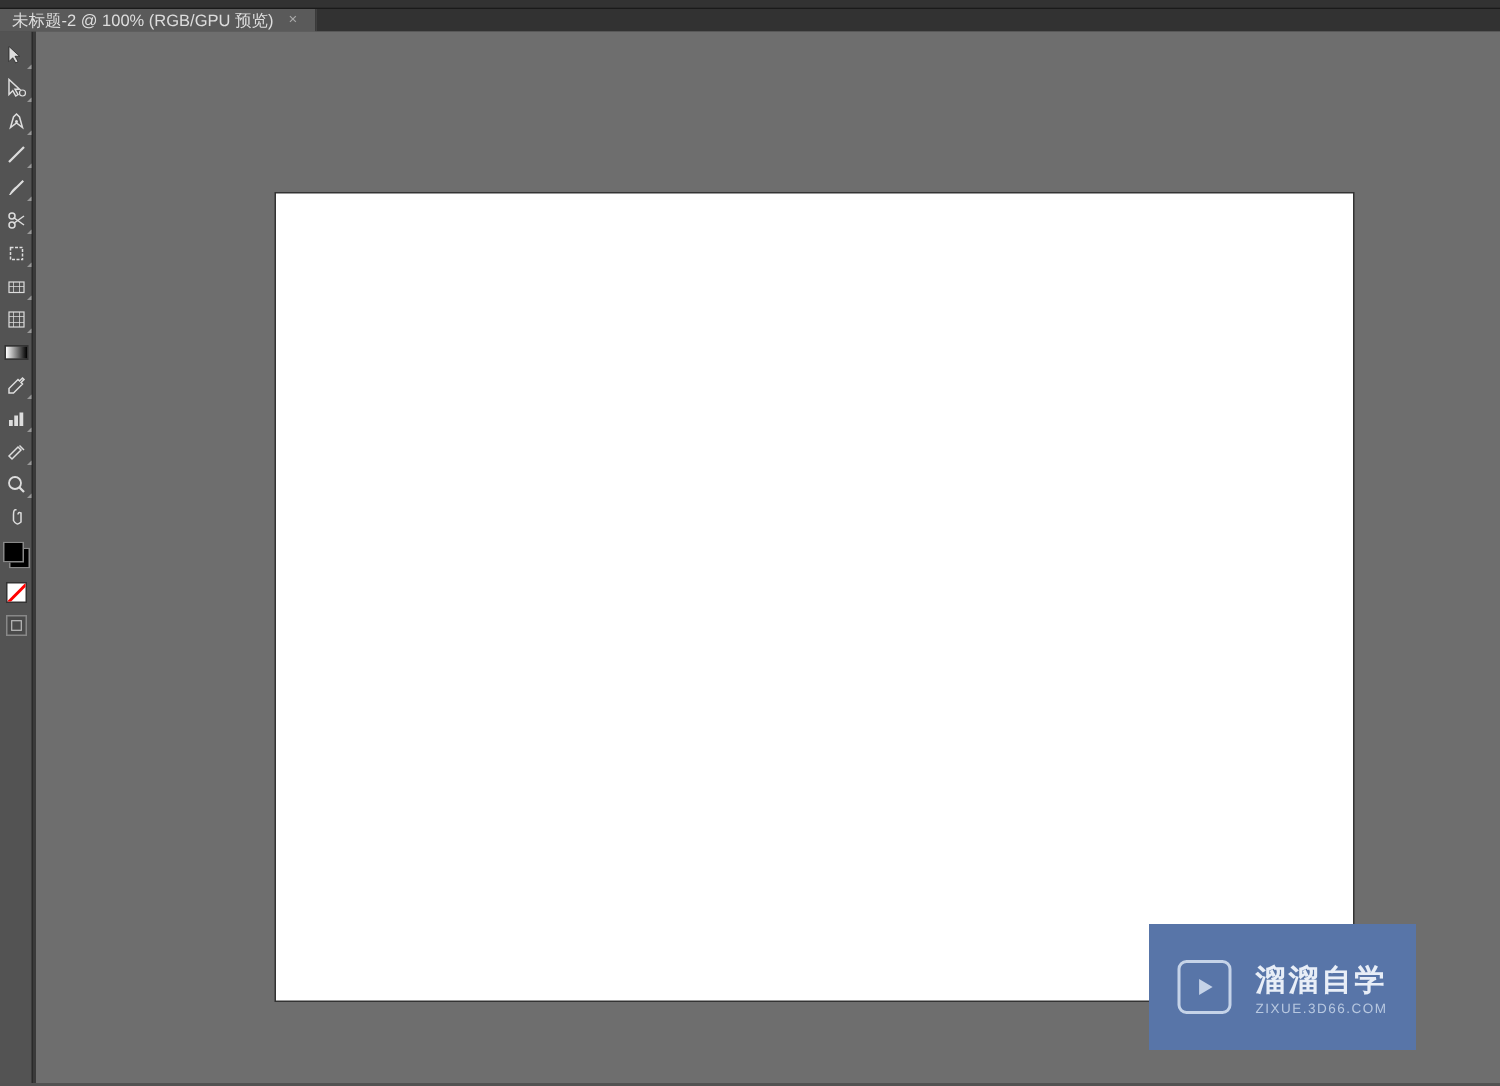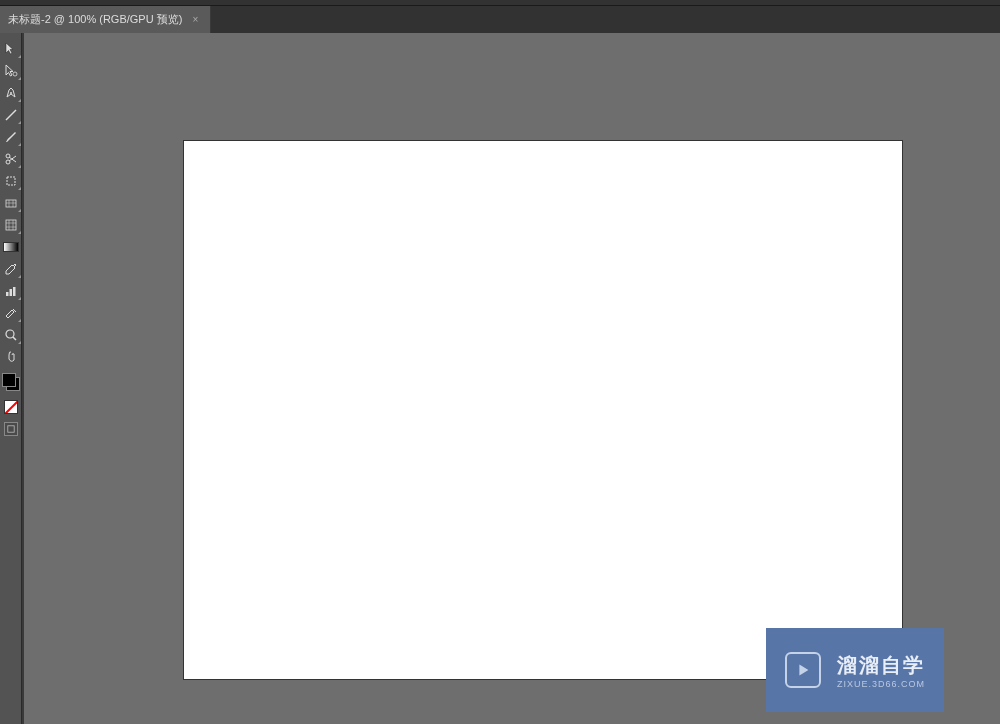--- a/index.html
+++ b/index.html
@@ -18,21 +18,21 @@
     }
     
     .top-bar {
       width: 100%;
       height: 5px;
       background: #323232;
     }
     
     .tab-bar {
       width: 100%;
-      height: 28px;
+      height: 16px;
       background: #323232;
       border-top: 1px solid #1a1a1a;
       display: flex;
       align-items: center;
     }
     
     .tab {
       height: 100%;
       background: #5a5a5a;
       padding: 0 8px;

